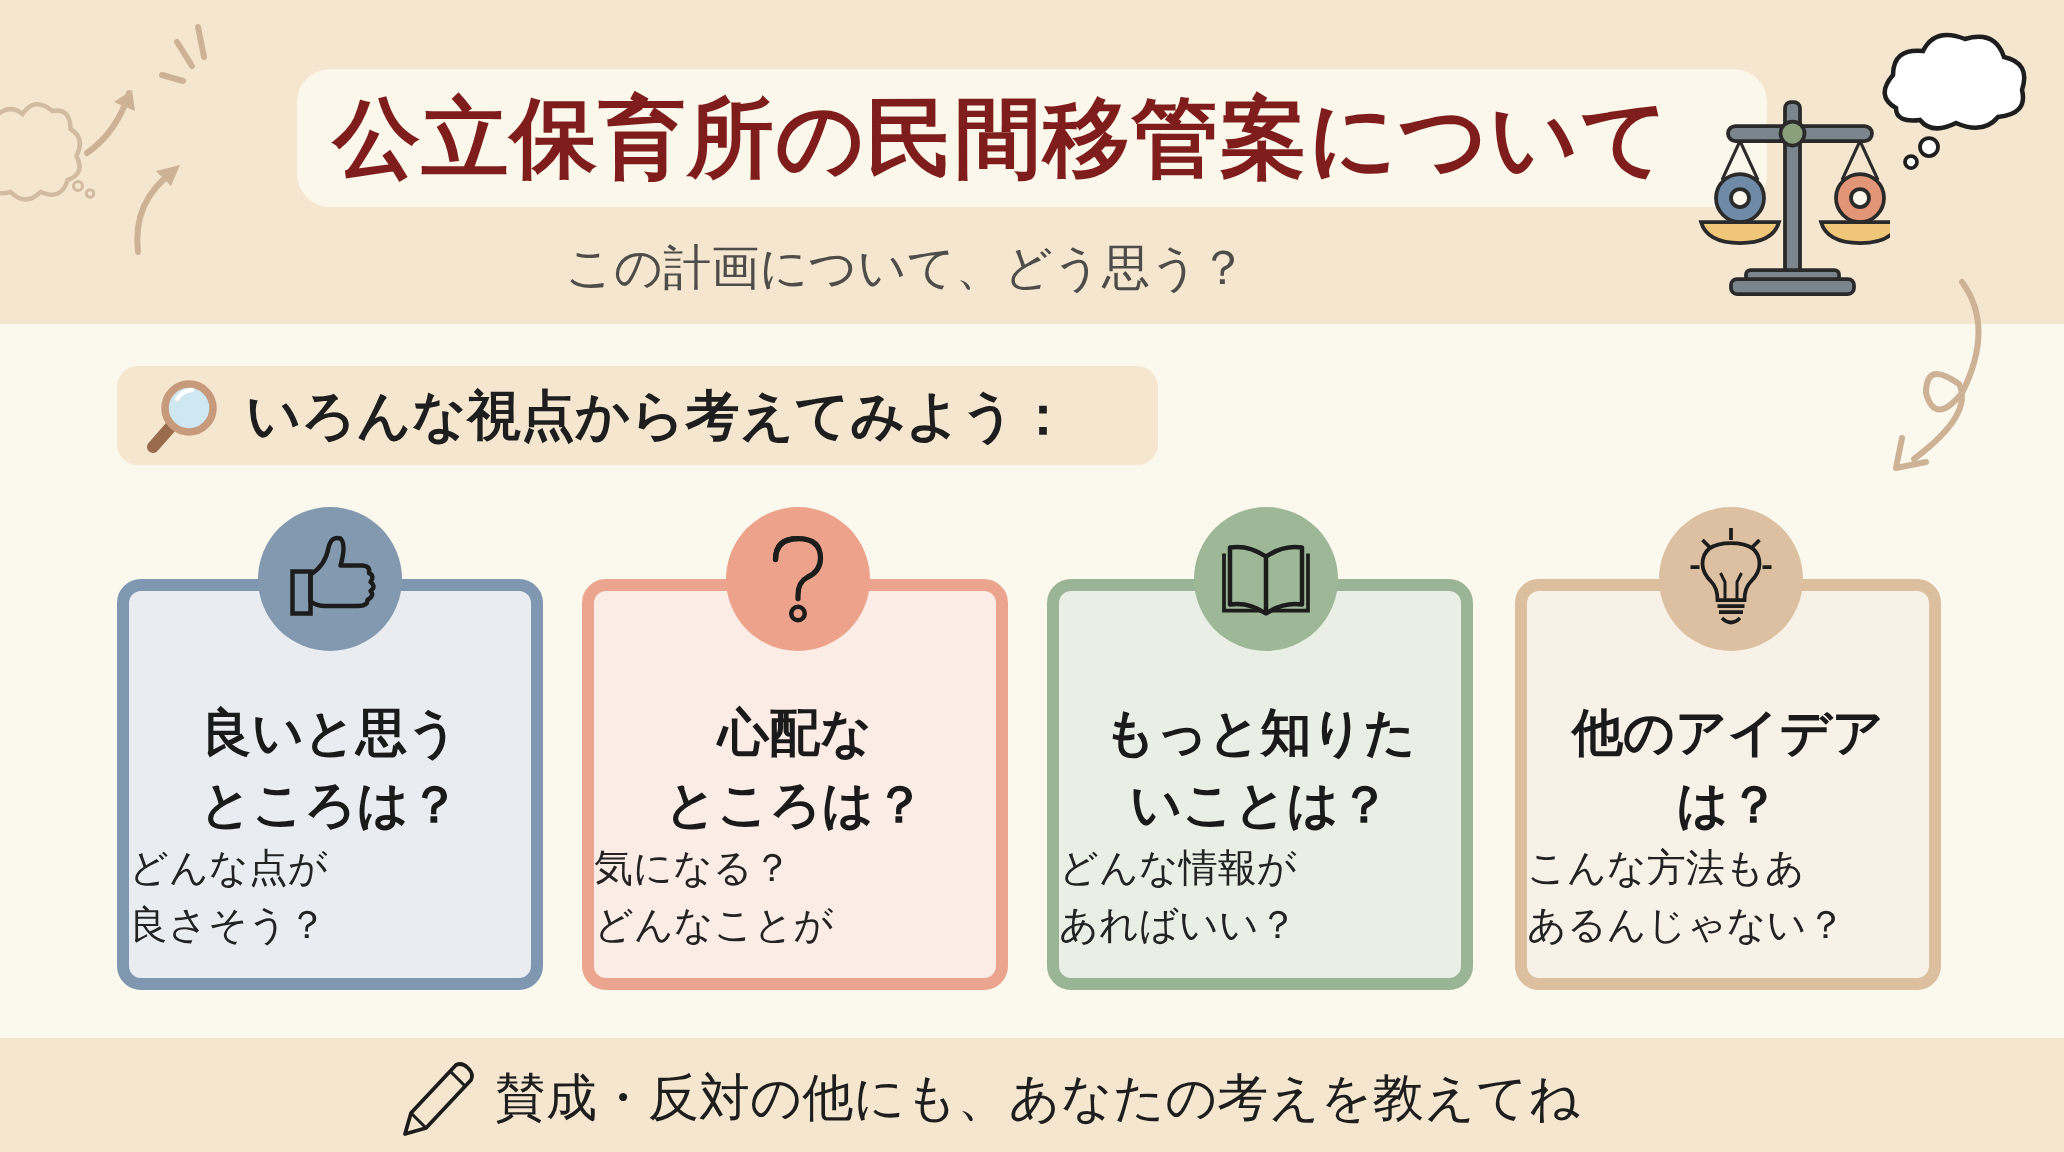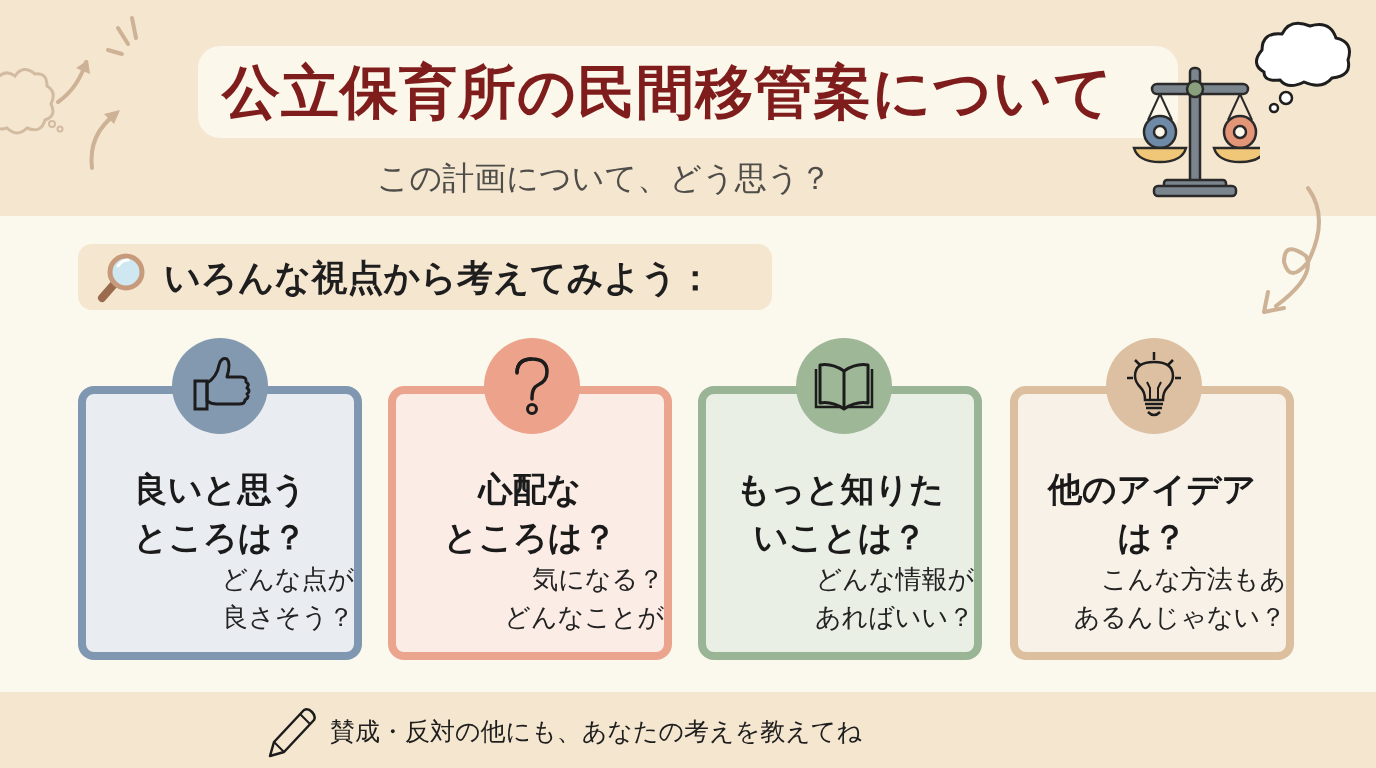--- a/index.html
+++ b/index.html
@@ -43,30 +43,30 @@
   }
   .card-circle {
     position: absolute; top: 338px; width: 96px; height: 96px; border-radius: 50%;
     display: flex; align-items: center; justify-content: center;
   }
   .card-title {
     position: absolute; left: 0; width: 100%; top: 71px; text-align: center;
     font-size: 34px; font-weight: bold; line-height: 48px; color: #1a1a1a;
   }
   .card-sub {
-    position: absolute; left: 0; width: 100%; top: 166px; text-align: right;
+    position: absolute; left: 0; width: 100%; top: 166px; text-align: left;
     font-size: 26px; line-height: 38px; color: #232323;
   }
   .footer {
     position: absolute; left: 0; top: 692px; width: 1376px; height: 76px;
     background: #f5e6cf;
   }
   .footer-icon { position: absolute; left: 262px; top: 706px; width: 54px; height: 54px; }
   .footer-text {
-    position: absolute; left: 330px; top: 704px; font-size: 25px; line-height: 56px;
+    position: absolute; left: 330px; top: 704px; font-size: 34px; line-height: 56px;
     color: #1e1e1e; white-space: nowrap;
   }
 </style>
 </head>
 <body>
 
 <div class="header"></div>
 
 <svg class="deco" style="left:0;top:60px" width="90" height="90" viewBox="0 0 90 90">
   <path d="M-5 20 q10 -12 20 -4 q8 -12 20 -2 q12 -2 12 12 q10 6 4 18 q6 12 -6 16 q-4 14 -18 8 q-10 10 -20 0 q-14 4 -14 -10" fill="none" stroke="#d3bba2" stroke-width="3"></path>

